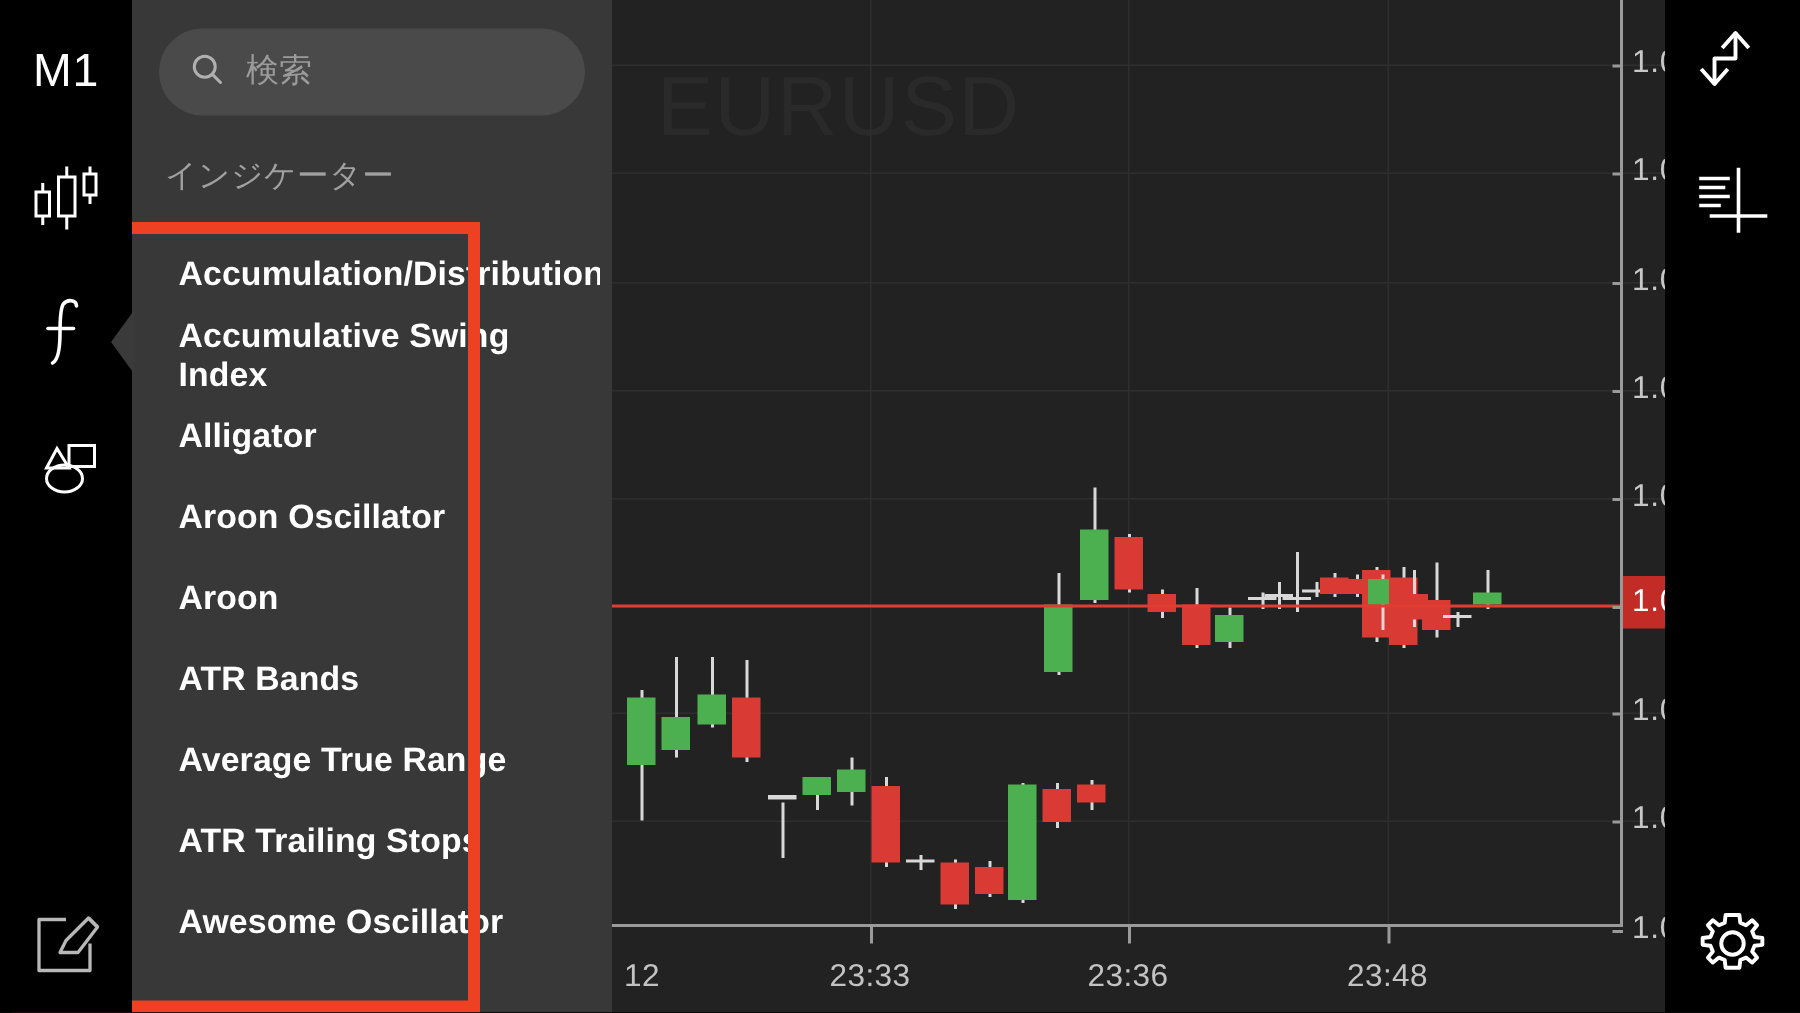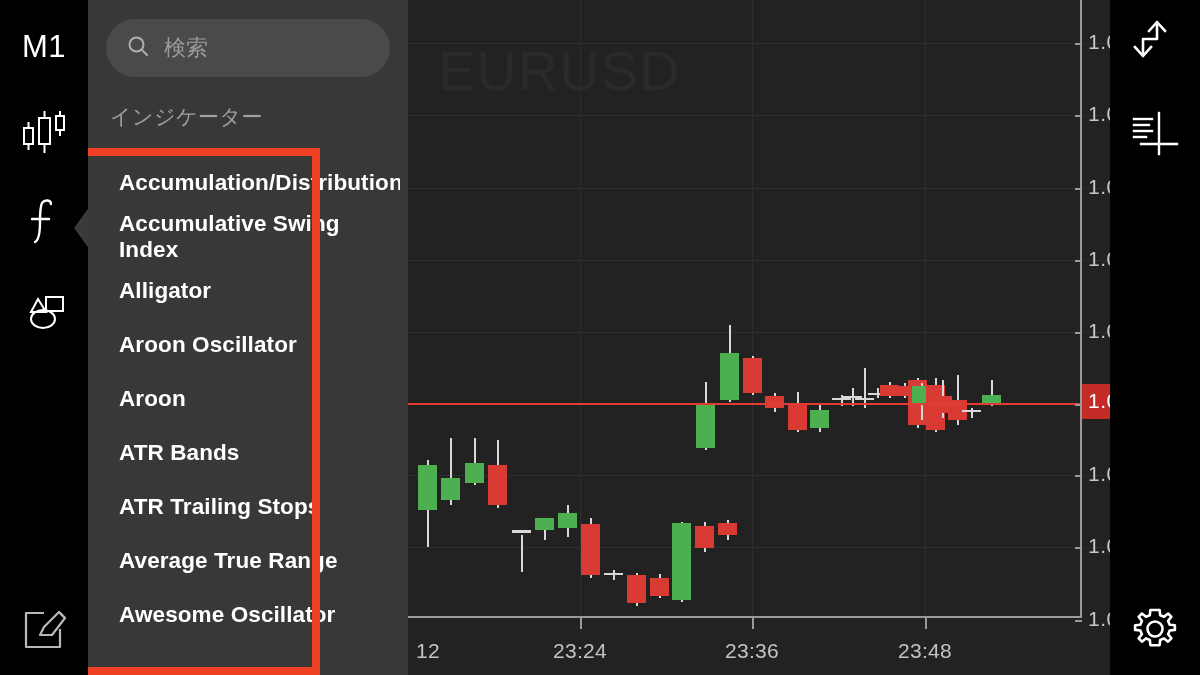--- a/index.html
+++ b/index.html
@@ -212,21 +212,21 @@
     padding: 0 20px;
     box-sizing: border-box;
   }
   .search-input {
     flex: 1;
     background: transparent;
     border: none;
     outline: none;
     color: #e8e8e8;
     font-size: 22px;
-    font-family: Liberation Sans, sans-serif;
+    font-family: Liberation Mono, monospace;
     margin-left: 14px;
     padding: 0;
   }
   .search-input::placeholder { color: #9b9b9b; }
   .section-header {
     margin: 26px 0 0 22px;
     font-size: 21px;
     color: #a0a0a0;
     letter-spacing: 0.5px;
   }
@@ -441,21 +441,21 @@
         <div class="y-label" style="left: 680px; top: 462px;">1.0</div>
         <div class="y-tick" style="left: 667px; top: 547px;"></div>
         <div class="y-label" style="left: 680px; top: 534px;">1.0</div>
         <div class="y-tick" style="left: 667px; top: 620px;"></div>
         <div class="y-label" style="left: 680px; top: 607px;">1.0</div>
         <div class="y-label current" style="left: 674px; top: 384px;">1.0</div>
       </div>
     <div id="x-axis">
         <div class="x-label clipped" style="left: 8px; top: 639px;">12</div>
         <div class="x-tick" style="left: 172px; top: 618px;"></div>
-        <div class="x-label" style="left: 172px; top: 639px;">23:24</div>
+        <div class="x-label" style="left: 172px; top: 639px;">23:33</div>
         <div class="x-tick" style="left: 344px; top: 618px;"></div>
         <div class="x-label" style="left: 344px; top: 639px;">23:36</div>
         <div class="x-tick" style="left: 517px; top: 618px;"></div>
         <div class="x-label" style="left: 517px; top: 639px;">23:48</div>
       </div>
   </div>
 
   <div id="left-toolbar">
 
     <div class="tb-item" style="top:22px;height:50px;">
@@ -573,21 +573,21 @@
 
     <div class="section-header">インジケーター</div>
 
     <div class="indicator-list" id="indicator-list">
         <div class="indicator-item">Accumulation/Distribution</div>
         <div class="indicator-item">Accumulative Swing Index</div>
         <div class="indicator-item">Alligator</div>
         <div class="indicator-item">Aroon Oscillator</div>
         <div class="indicator-item">Aroon</div>
         <div class="indicator-item">ATR Bands</div>
+        <div class="indicator-item">Average True Range</div>
         <div class="indicator-item">ATR Trailing Stops</div>
-        <div class="indicator-item">Average True Range</div>
         <div class="indicator-item">Awesome Oscillator</div>
       </div>
   </div>
 
   <div class="list-highlight"></div>
 
 </div>
 
 </body></html>

